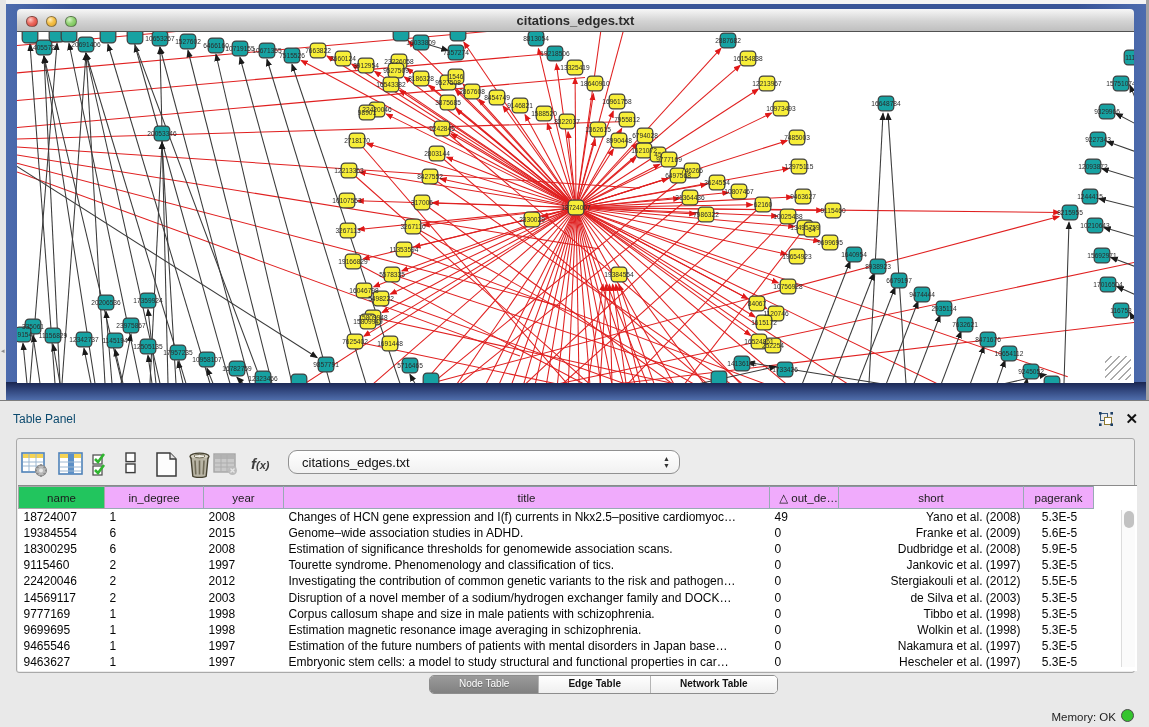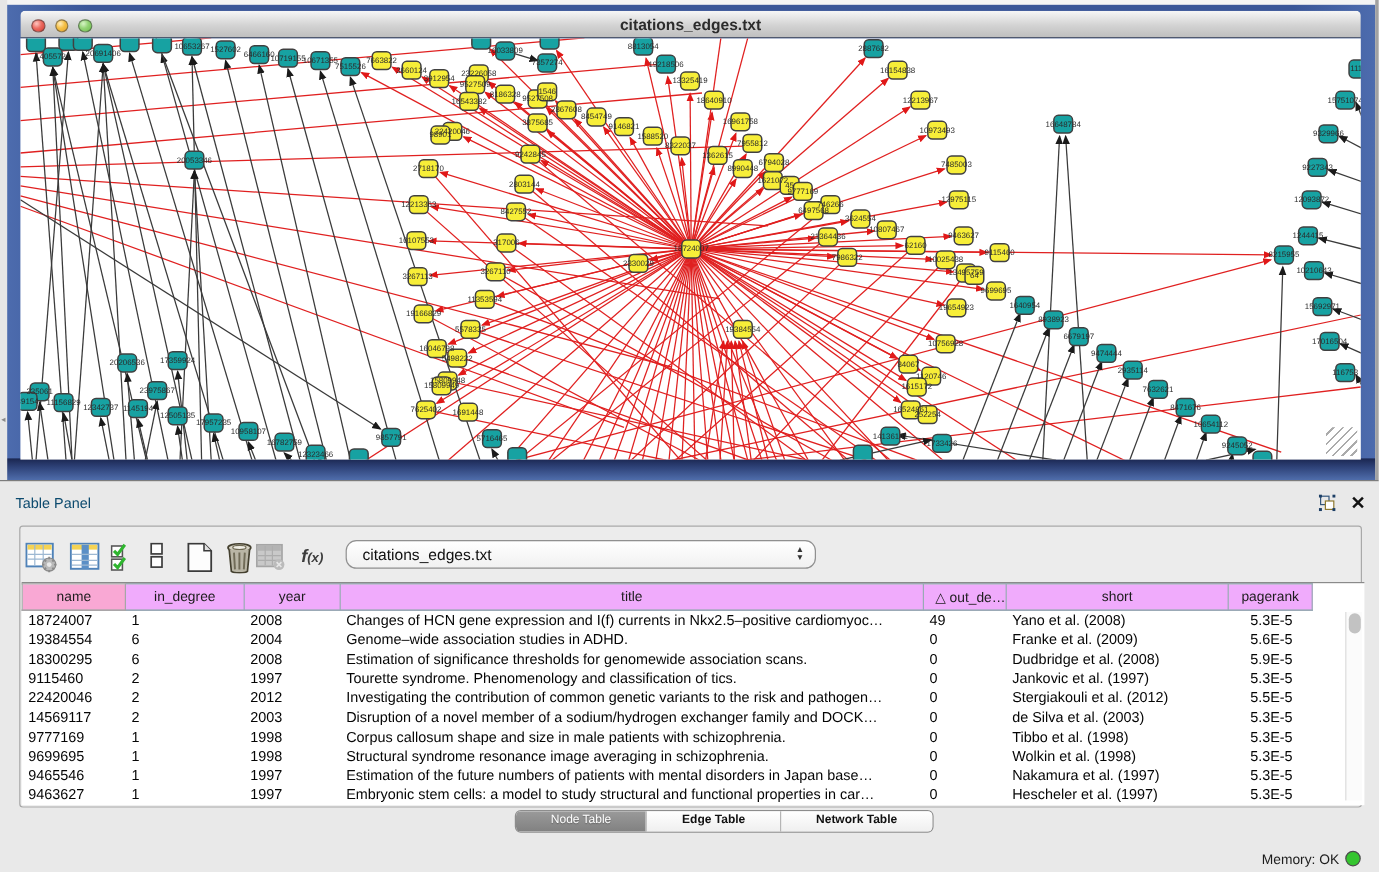--- a/index.html
+++ b/index.html
@@ -25,26 +25,26 @@
 #float{position:absolute;right:36px;top:11px;width:14px;height:14px}
 #closex{position:absolute;right:11px;top:9px;font-size:15px;font-weight:bold;color:#111}
 #content{position:absolute;left:16px;top:37px;width:1119px;height:235px;background:#ececec;border:1px solid #a9a9a9;border-radius:3px}
 .ticon{position:absolute;top:13px}
 #dd{position:absolute;left:271px;top:11px;width:392px;height:24px;background:linear-gradient(180deg,#fff,#f1f1f1);border:1px solid #909090;border-radius:9px}
 #dd span{position:absolute;left:13px;top:4px;font-size:13px;color:#111}
 #dd .arr{position:absolute;right:9px;font-size:7px;color:#333;line-height:6px}
 #tbl{position:absolute;left:1px;top:46px;width:1119px;height:186px;background:#fff;border-top:1px solid #8a8a8a}
 table{border-collapse:collapse;table-layout:fixed;width:1075px;font-size:12px}
 th{height:22px;font-weight:normal;font-size:11.5px;color:#1c1c1c;background:#f0abfc;border:1px solid #98aab4;border-top:1px solid #8899a2}
-th.c1{background:#f9a8d4;border-color:#a6a6a6}
+th.c1{background:#22c55e;border-color:#a6a6a6}
 td{height:16.2px;padding:0 3px 0 5px;color:#050505;white-space:nowrap;overflow:hidden}
 .c1{width:86px}.c2{width:99px}.c3{width:80px}.c4{width:486px}.c5{width:69px}.c6{width:185px}.c7{width:70px}
 td.c1,td.c2,td.c3,td.c4,td.c5{text-align:left}
 td.c6,td.c7{text-align:center}
-td.c6{text-align:left}
+td.c6{text-align:right}
 #vsb{position:absolute;right:2px;top:24px;width:14px;height:157px;background:#fbfbfb;border-left:1px solid #ddd}
 #vsbth{position:absolute;left:2px;top:1px;width:10px;height:17px;background:#c2c2c2;border-radius:5px}
 
 #tabs{position:absolute;left:429px;top:274px;height:19px;display:flex;border:1px solid #8d8d8d;border-radius:5px;overflow:hidden;background:#fff}
 .tab{font-size:10px;font-weight:bold;padding:2px 29px 0;color:#111;background:linear-gradient(180deg,#ffffff,#efefef)}
 .tab.sel{background:linear-gradient(180deg,#9a9a9a,#818181);color:#fff;font-weight:normal;text-shadow:0 1px 1px rgba(0,0,0,.3)}
 .tab+.tab{border-left:1px solid #b5b5b5}
 #mem{position:absolute;right:33px;top:310px;font-size:11.5px;color:#1d1d1d}
 #memdot{position:absolute;right:15px;top:308px;width:13px;height:13px;border-radius:50%;background:#35c52f;border:1.2px solid #4c4c4c}
 </style></head>
@@ -637,21 +637,21 @@
                 <td class="c2">1</td>
                 <td class="c3">2008</td>
                 <td class="c4">Changes of HCN gene expression and I(f) currents in Nkx2.5–positive cardiomyoc…</td>
                 <td class="c5">49</td>
                 <td class="c6">Yano et al. (2008)</td>
                 <td class="c7">5.3E-5</td>
               </tr>
 <tr>
                 <td class="c1">19384554</td>
                 <td class="c2">6</td>
-                <td class="c3">2004</td>
+                <td class="c3">2015</td>
                 <td class="c4">Genome–wide association studies in ADHD.</td>
                 <td class="c5">0</td>
                 <td class="c6">Franke et al. (2009)</td>
                 <td class="c7">5.6E-5</td>
               </tr>
 <tr>
                 <td class="c1">18300295</td>
                 <td class="c2">6</td>
                 <td class="c3">2008</td>
                 <td class="c4">Estimation of significance thresholds for genomewide association scans.</td>
@@ -692,21 +692,21 @@
                 <td class="c3">1998</td>
                 <td class="c4">Corpus callosum shape and size in male patients with schizophrenia.</td>
                 <td class="c5">0</td>
                 <td class="c6">Tibbo et al. (1998)</td>
                 <td class="c7">5.3E-5</td>
               </tr>
 <tr>
                 <td class="c1">9699695</td>
                 <td class="c2">1</td>
                 <td class="c3">1998</td>
-                <td class="c4">Structural syndrome resonance image averaging in schizophrenia.</td>
+                <td class="c4">Estimation magnetic resonance image averaging in schizophrenia.</td>
                 <td class="c5">0</td>
                 <td class="c6">Wolkin et al. (1998)</td>
                 <td class="c7">5.3E-5</td>
               </tr>
 <tr>
                 <td class="c1">9465546</td>
                 <td class="c2">1</td>
                 <td class="c3">1997</td>
                 <td class="c4">Estimation of the future numbers of patients with mental disorders in Japan base…</td>
                 <td class="c5">0</td>

